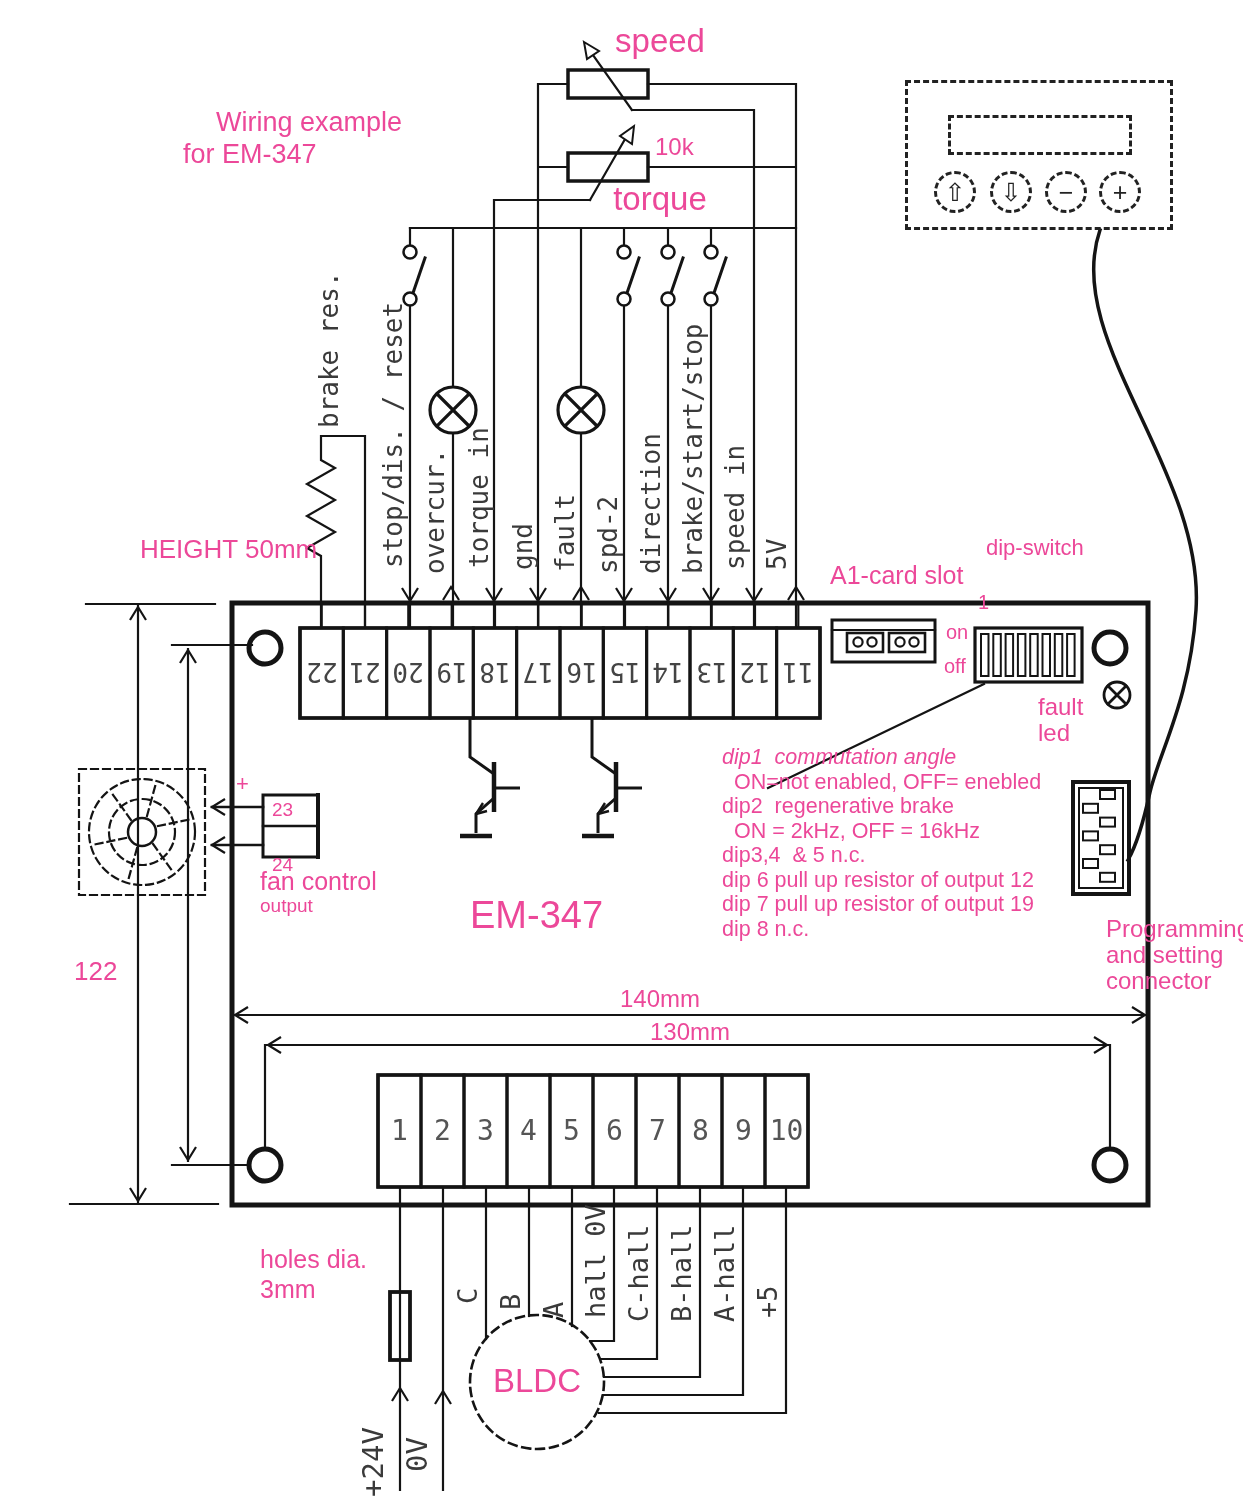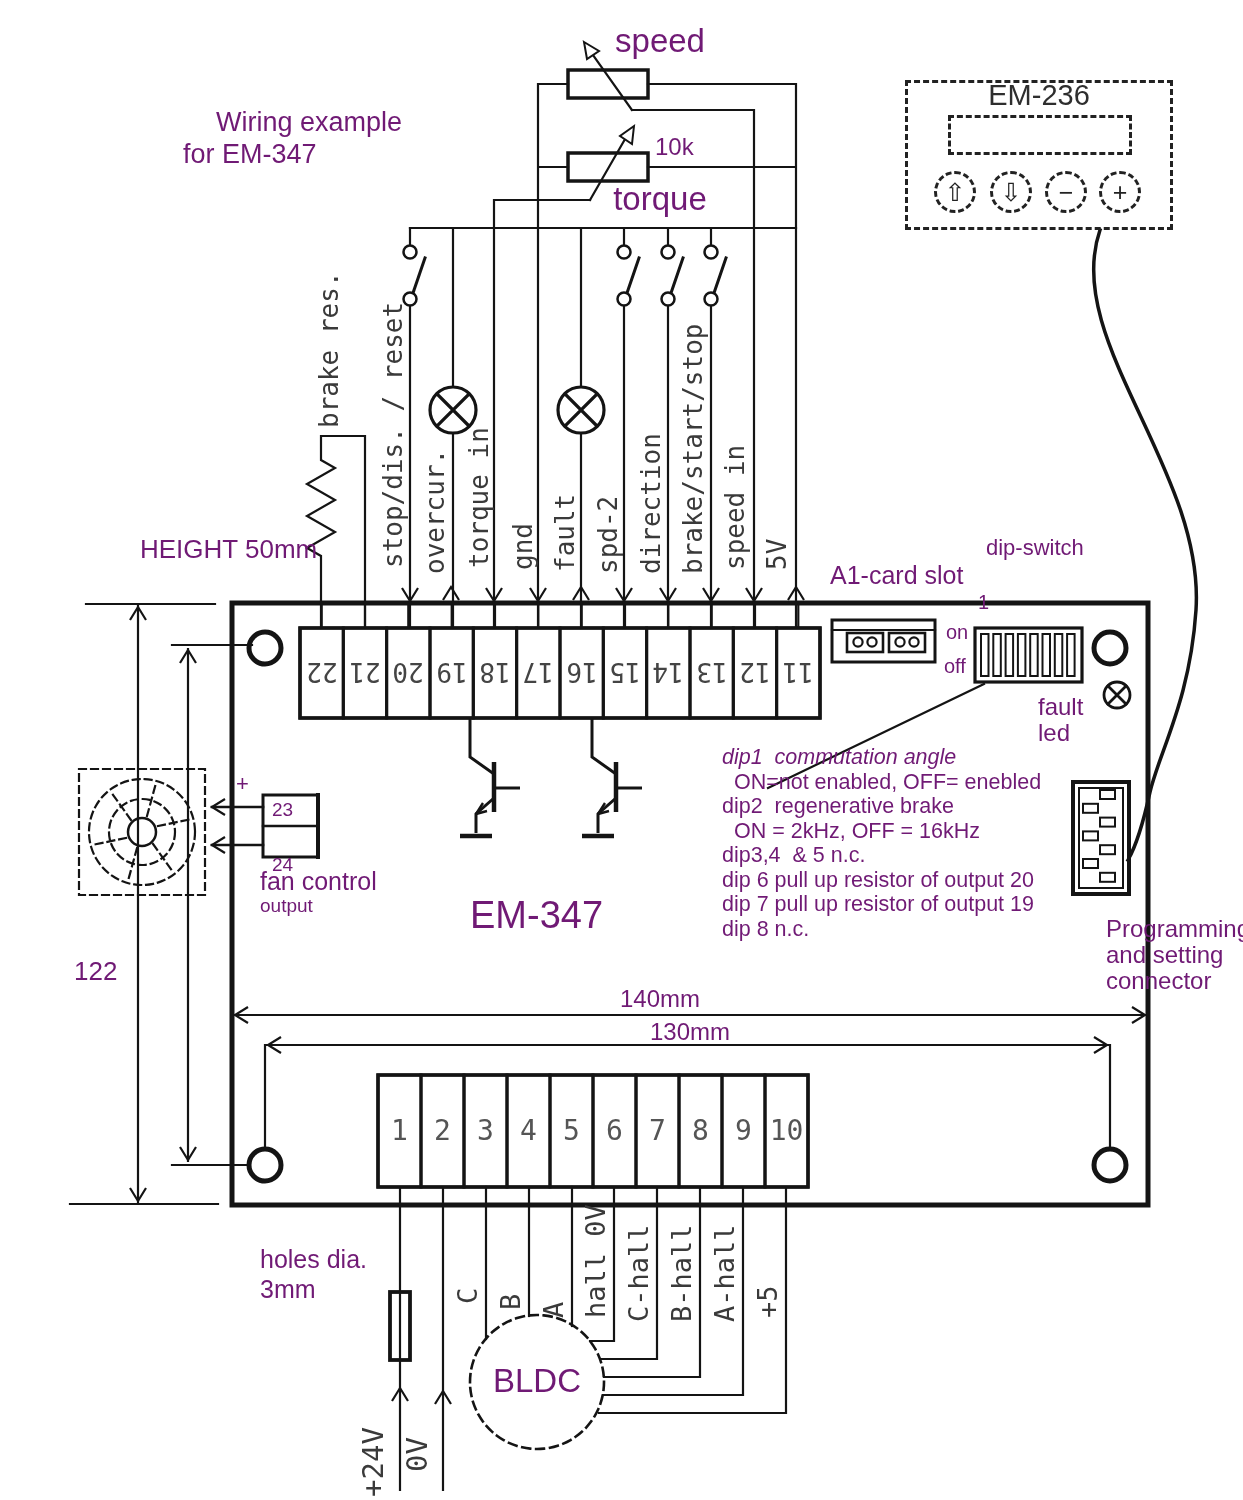--- a/index.html
+++ b/index.html
@@ -1,20 +1,20 @@
 <!DOCTYPE html>
 <html><head>
 <meta charset="utf-8">
 <style>
   html,body{margin:0;padding:0;background:#ffffff;}
   #stage{position:relative;width:1243px;height:1500px;background:#fff;overflow:hidden;
          font-family:"Liberation Sans",sans-serif;}
   #diagram-svg{position:absolute;left:0;top:0;}
   #labels-layer{position:absolute;left:0;top:0;width:100%;height:100%;pointer-events:none;}
-  .lbl{position:absolute;color:#701a75;line-height:1.05;white-space:pre;}
+  .lbl{position:absolute;color:#ec4899;line-height:1.05;white-space:pre;}
   .lbl.mono{font-family:"DejaVu Sans Mono",monospace;color:#3a3a3a;}
   .lbl.rot{transform-origin:0 0;transform:rotate(-90deg);}
   .lbl.ctr{text-align:center;}
   .termnum{position:absolute;font-family:"DejaVu Sans Mono",monospace;color:#444;text-align:center;}
   .termnum.flip{transform:rotate(180deg);}
   
   #em236{position:absolute;left:905px;top:80px;width:268px;height:150px;border:3px dashed #222;box-sizing:border-box;}
   #em236 .title{position:absolute;left:0;right:0;top:-4px;text-align:center;font-size:29px;color:#2e2e2e;background:transparent;}
   #em236 .display{position:absolute;left:40px;top:32px;width:184px;height:40px;border:3px dashed #222;box-sizing:border-box;background:#fff;}
   #em236 .btn{position:absolute;top:88px;width:42px;height:42px;border:3px dashed #222;border-radius:50%;
@@ -240,21 +240,20 @@
         <rect x="1083" y="803.8" width="15" height="9" fill="none" stroke="#141414" stroke-width="2"></rect>
         <rect x="1100" y="817.6" width="15" height="9" fill="none" stroke="#141414" stroke-width="2"></rect>
         <rect x="1083" y="831.4" width="15" height="9" fill="none" stroke="#141414" stroke-width="2"></rect>
         <rect x="1100" y="845.2" width="15" height="9" fill="none" stroke="#141414" stroke-width="2"></rect>
         <rect x="1083" y="859" width="15" height="9" fill="none" stroke="#141414" stroke-width="2"></rect>
         <rect x="1100" y="872.8" width="15" height="9" fill="none" stroke="#141414" stroke-width="2"></rect>
       </g>
 </svg>
 
 <div id="em236">
-  <div class="title">EM-236</div>
   <div class="display"></div>
   <div id="em236-buttons">
         <div class="btn" style="left: 26px;">⇧</div>
         <div class="btn" style="left: 82px;">⇩</div>
         <div class="btn" style="left: 137px;">−</div>
         <div class="btn" style="left: 191px;">+</div>
       </div>
 </div>
 
 <div id="labels-layer">
@@ -327,18 +326,18 @@
       <span class="termnum" style="left: 680.5px; top: 1114px; width: 40px; font-size: 28px; color: rgb(85, 85, 85);">8</span>
       <span class="termnum" style="left: 723.5px; top: 1114px; width: 40px; font-size: 28px; color: rgb(85, 85, 85);">9</span>
       <span class="termnum" style="left: 766.5px; top: 1114px; width: 40px; font-size: 28px; color: rgb(85, 85, 85);">10</span>
       <span class="lbl" style="left: 272px; top: 800px; font-size: 19px;">23</span>
       <span class="lbl" style="left: 272px; top: 831px; font-size: 19px; margin-top: 24px;">24</span>
       <span class="lbl" style="left: 722px; top: 746px; font-size: 21.5px; font-style: italic;">dip1  commutation angle</span>
       <span class="lbl" style="left: 722px; top: 770.5px; font-size: 21.5px;">  ON=not enabled, OFF= enebled</span>
       <span class="lbl" style="left: 722px; top: 795px; font-size: 21.5px;">dip2  regenerative brake</span>
       <span class="lbl" style="left: 722px; top: 819.5px; font-size: 21.5px; text-align: right;">  ON = 2kHz, OFF = 16kHz</span>
       <span class="lbl" style="left: 722px; top: 844px; font-size: 21.5px;">dip3,4  &amp; 5 n.c.</span>
-      <span class="lbl" style="left: 722px; top: 868.5px; font-size: 21.5px;">dip 6 pull up resistor of output 20</span>
+      <span class="lbl" style="left: 722px; top: 868.5px; font-size: 21.5px;">dip 6 pull up resistor of output 12</span>
       <span class="lbl" style="left: 722px; top: 893px; font-size: 21.5px;">dip 7 pull up resistor of output 19</span>
       <span class="lbl" style="left: 722px; top: 917.5px; font-size: 21.5px;">dip 8 n.c.</span>
     </div>
 
 </div>
 
 </body></html>

